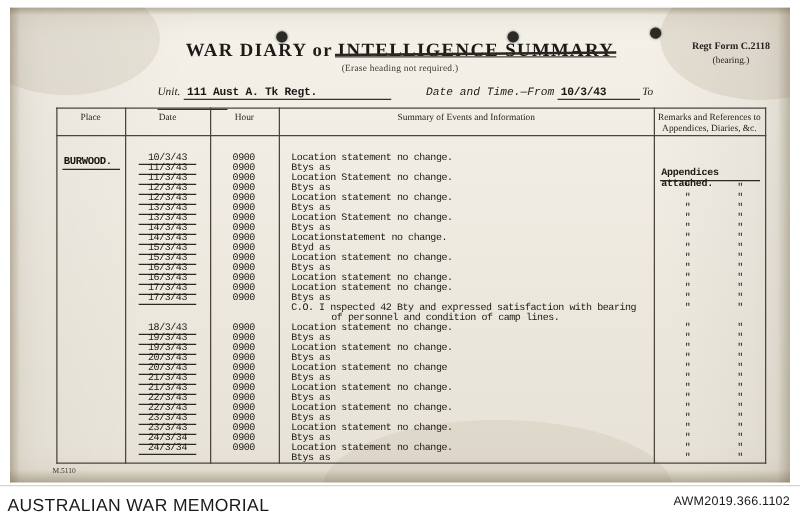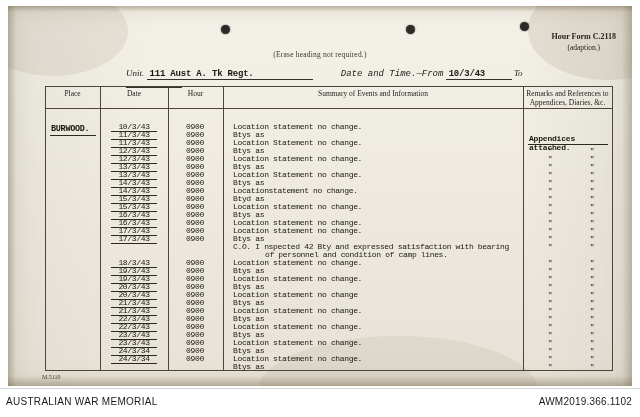--- a/index.html
+++ b/index.html
@@ -240,21 +240,21 @@
     width: 640px;
     height: 28px;
     background: #ffffff;
     border-top: 1px solid #d4d4d4;
   }
   #awm-label {
     position: absolute;
     left: 6px;
     top: 7px;
     font-family: "Liberation Sans", sans-serif;
-    font-size: 10px;
+    font-size: 14px;
     letter-spacing: 0.3px;
     color: #1a1a1a;
   }
   #awm-id {
     position: absolute;
     right: 8px;
     top: 7px;
     font-family: "Liberation Sans", sans-serif;
     font-size: 10px;
     letter-spacing: 0.2px;
@@ -273,25 +273,30 @@
     <div class="stain" style="left:250px; top:330px; width:280px; height:110px; background:rgba(120,95,55,0.08);"></div>
     <div class="edge-dark" style="left:0; top:0; width:624px; height:6px; background:linear-gradient(180deg, rgba(80,65,35,0.30), rgba(80,65,35,0));"></div>
     <div class="edge-dark" style="left:0; bottom:0; width:624px; height:10px; background:linear-gradient(0deg, rgba(80,65,35,0.28), rgba(80,65,35,0));"></div>
     <div class="edge-dark" style="left:0; top:0; width:8px; height:380px; background:linear-gradient(90deg, rgba(80,65,35,0.25), rgba(80,65,35,0));"></div>
     <div class="edge-dark" style="right:0; top:0; width:10px; height:380px; background:linear-gradient(270deg, rgba(80,65,35,0.22), rgba(80,65,35,0));"></div>
 
     <div class="hole" style="left:213px; top:19px;"></div>
     <div class="hole" style="left:398px; top:19px;"></div>
     <div class="hole" style="left:512px; top:16px;"></div>
 
+    <div id="hdr-title-row">
+      <span class="maintitle">WAR DIARY</span>
+      <span class="maintitle small">or</span>
+      <span class="maintitle struck">INTELLIGENCE SUMMARY</span>
+    </div>
     <div id="erase-note">(Erase heading not required.)</div>
 
     <div id="armyform">
-      <div>Hour Form C.2118</div>
-      <div class="sub">(adaption.)</div>
+      <div>Regt Form C.2118</div>
+      <div class="sub">(bearing.)</div>
     </div>
 
     <div id="unitline">
       <span class="lbl">Unit.</span>
       <span class="fill ul" style="min-width:160px;">111 Aust A. Tk Regt.</span>
       <span class="lbl" style="margin-left:26px;font-family:Liberation Mono, monospace;">Date and Time.—From</span>
       <span class="fill ul" style="min-width:60px;">10/3/43</span>
       <span class="lbl" style="">To</span>
       <span class="fill ul" style="min-width:50px;"></span>
     </div>

